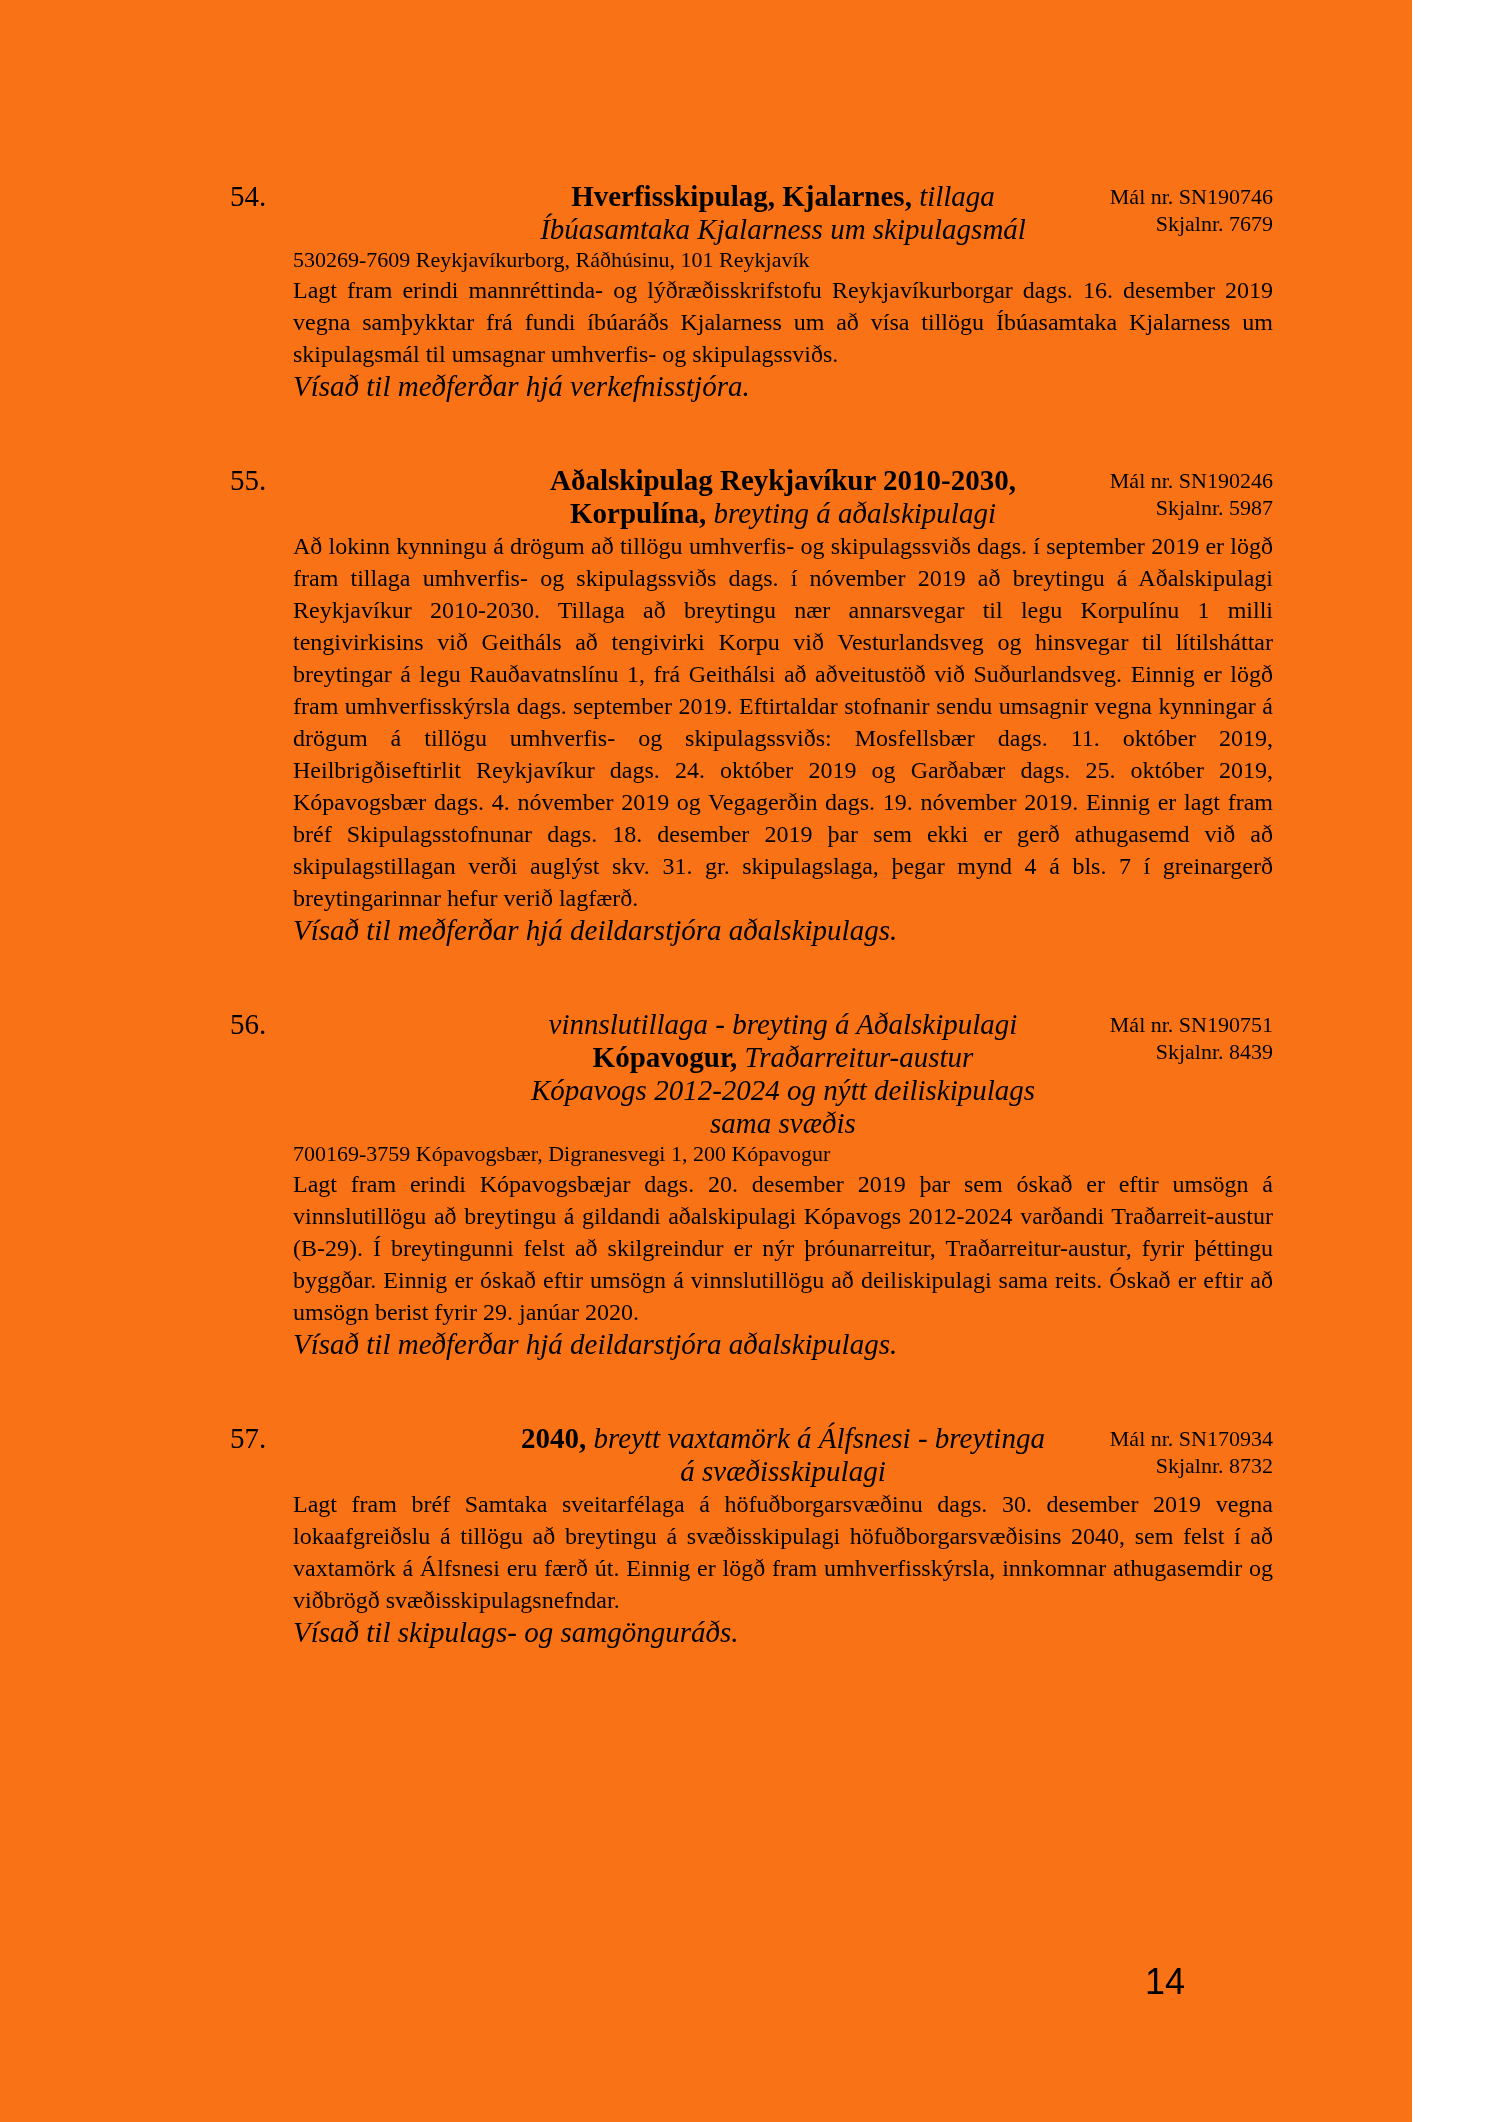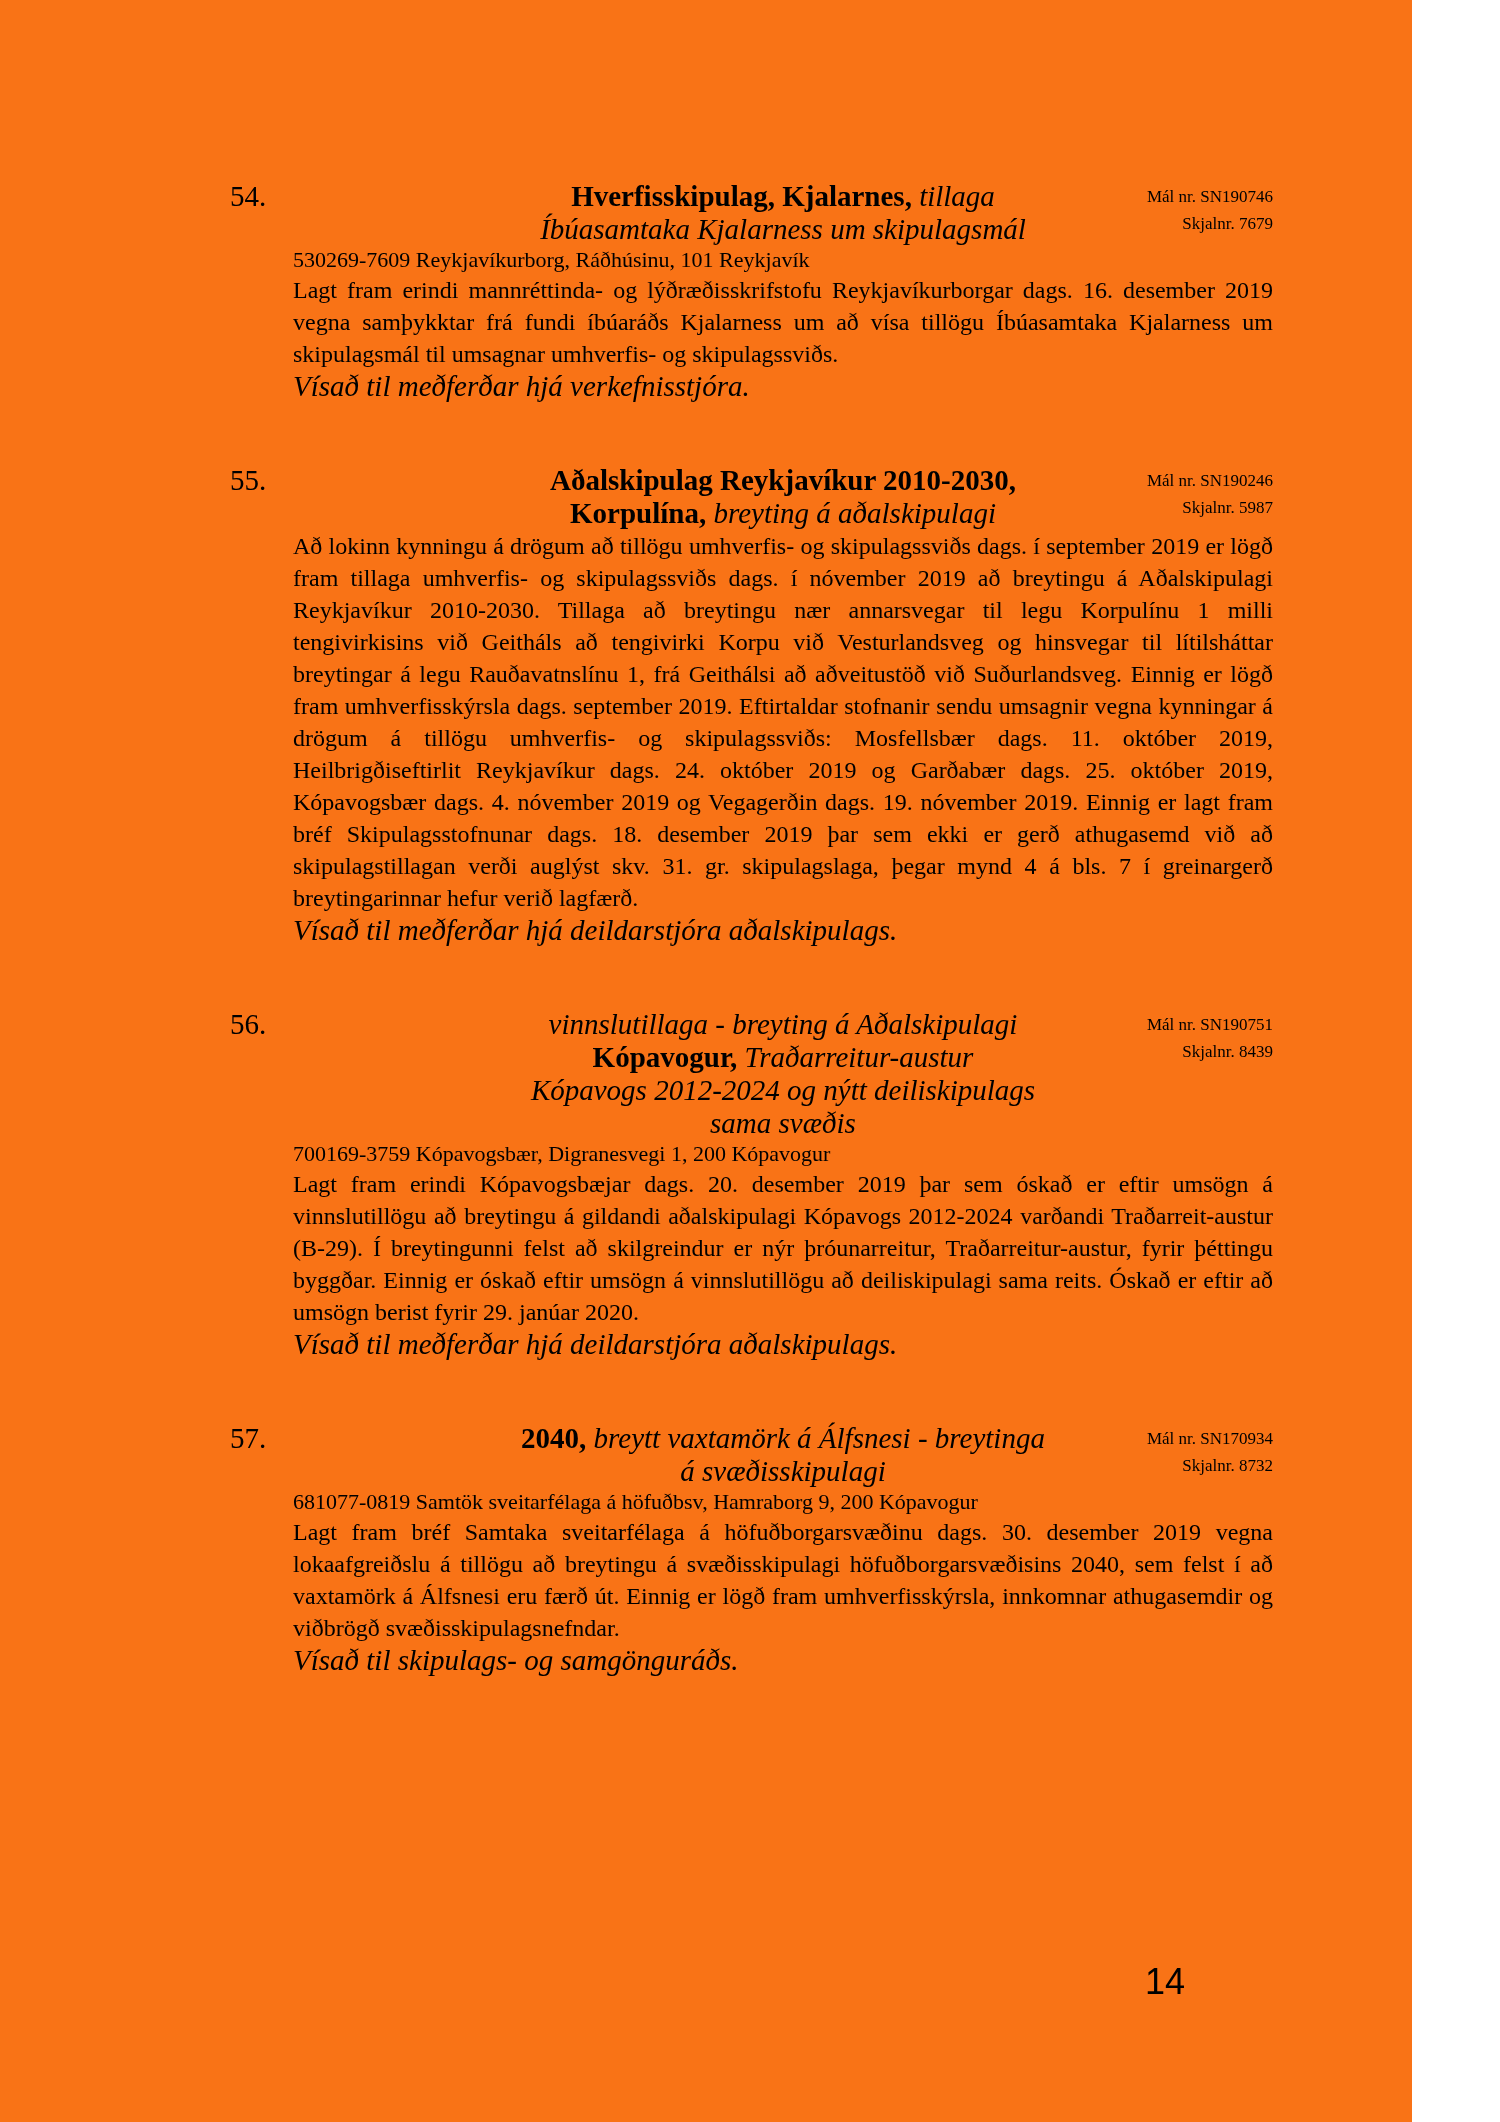--- a/index.html
+++ b/index.html
@@ -28,21 +28,21 @@
     left: 0;
     top: 0;
     font-size: 29px;
     line-height: 33px;
   }
   .item-meta {
     position: absolute;
     right: 0;
     top: 3px;
     text-align: right;
-    font-size: 17px;
+    font-size: 22px;
     line-height: 27px;
     white-space: nowrap;
   }
   .item-title {
     font-size: 29px;
     line-height: 33px;
     text-align: center;
   }
   .item-title b { font-weight: bold; }
   .item-title i { font-weight: normal; font-style: italic; }
@@ -127,21 +127,20 @@
     <div class="agenda-item">
       <div class="item-num">57.</div>
       <div class="item-meta">
         <div>Mál nr. SN170934</div>
         <div>Skjalnr. 8732</div>
       </div>
       <div class="item-title">
         <span class="t-line"><b>2040,</b> <i>breytt vaxtamörk á Álfsnesi - breytinga</i></span>
         <span class="t-line"><i>á svæðisskipulagi</i></span>
       </div>
-      <div class="item-address">681077-0819 Samtök sveitarfélaga á höfuðbsv, Hamraborg 9, 200 Kópavogur</div>
       <div class="item-body">Lagt fram bréf Samtaka sveitarfélaga á höfuðborgarsvæðinu dags. 30. desember 2019 vegna lokaafgreiðslu á tillögu að breytingu á svæðisskipulagi höfuðborgarsvæðisins 2040, sem felst í að vaxtamörk á Álfsnesi eru færð út. Einnig er lögð fram umhverfisskýrsla, innkomnar athugasemdir og viðbrögð svæðisskipulagsnefndar.</div>
       <div class="item-referral">Vísað til skipulags- og samgönguráðs.</div>
     </div>
 
   </div>
 
   <div class="page-number">14</div>
 </div>
 
 </body></html>

